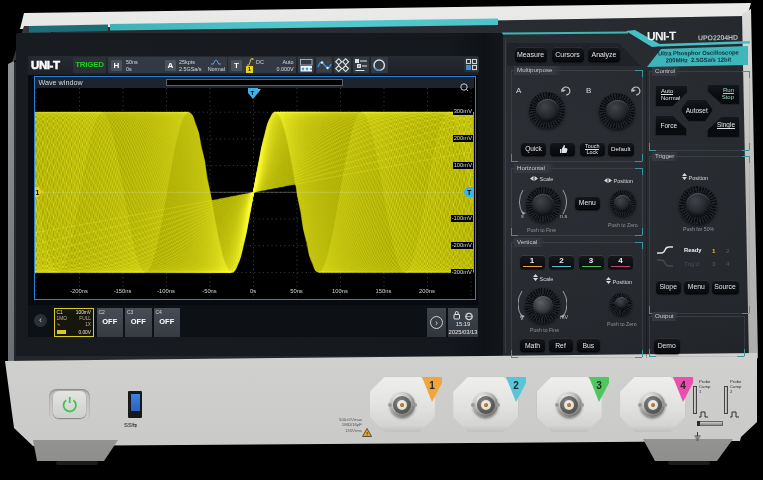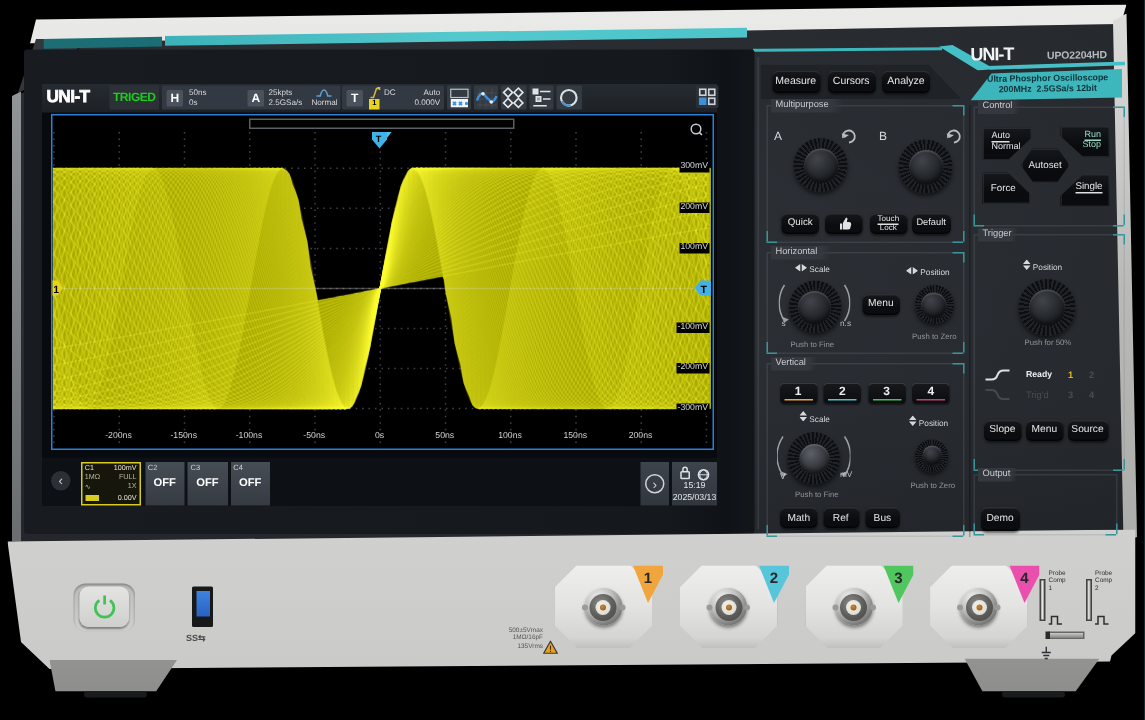--- a/index.html
+++ b/index.html
@@ -122,20 +122,21 @@
           <path d="M2.5 13.5 h9"></path>
         </g>
       </svg></div>
   <div class="abs" style="left:343px;top:1px;width:16.5px;height:16.5px;background:#343a41;border-radius:1px">
     <svg width="16.5" height="16.5">
         <circle cx="8.2" cy="8.2" r="5.2" fill="none" stroke="#dde1e4" stroke-width="1.4"></circle>
         <path d="M3.5 10.5 a5.2 5.2 0 0 0 6 2.6" fill="none" stroke="#3d8fd8" stroke-width="1.4"></path>
       </svg></div>
 
   <div class="abs" style="left:5.5px;top:20px;width:442.5px;height:224.5px;border:1.5px solid #2e7fd6;background:#000">
+    <div class="abs" style="left:0;top:0;width:439.5px;height:11px;background:#1c2430;color:#d5dae0;font-size:7.2px;line-height:11px;padding-left:4px">Wave window</div>
     <div class="abs" style="left:131px;top:2.5px;width:177px;height:7px;background:#000;border:1px solid #5a6066"></div>
     <div class="abs" style="left:211px;top:3.5px;width:14px;height:5px">
       <svg width="16" height="6">
           <path d="M2 1 l3 4 l3 -4z" fill="#4fc3e8"></path>
           <path d="M9 1 l3 4 l3 -4z" fill="#4fc3e8"></path>
         </svg></div>
     <div class="abs" style="left:425px;top:1.5px;width:9px;height:9px"><svg width="9" height="9">
           <circle cx="4" cy="4" r="3.2" fill="none" stroke="#c6cbd0" stroke-width="1"></circle>
           <path d="M6.4 6.4 L8 8" stroke="#c6cbd0" stroke-width="1"></path>
         </svg></div>

